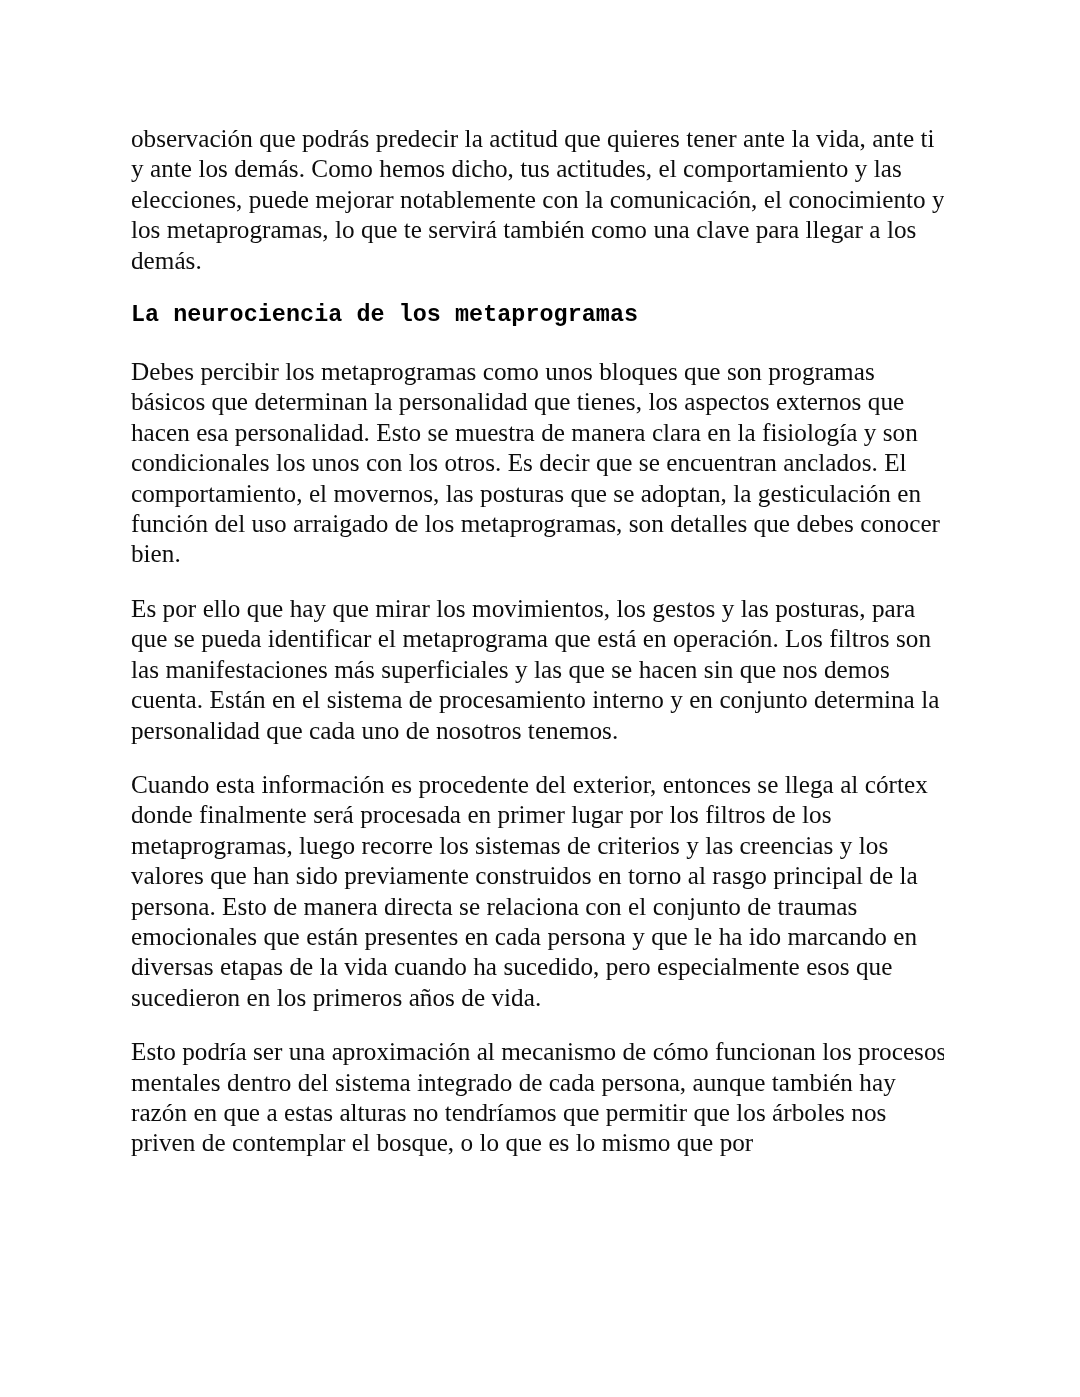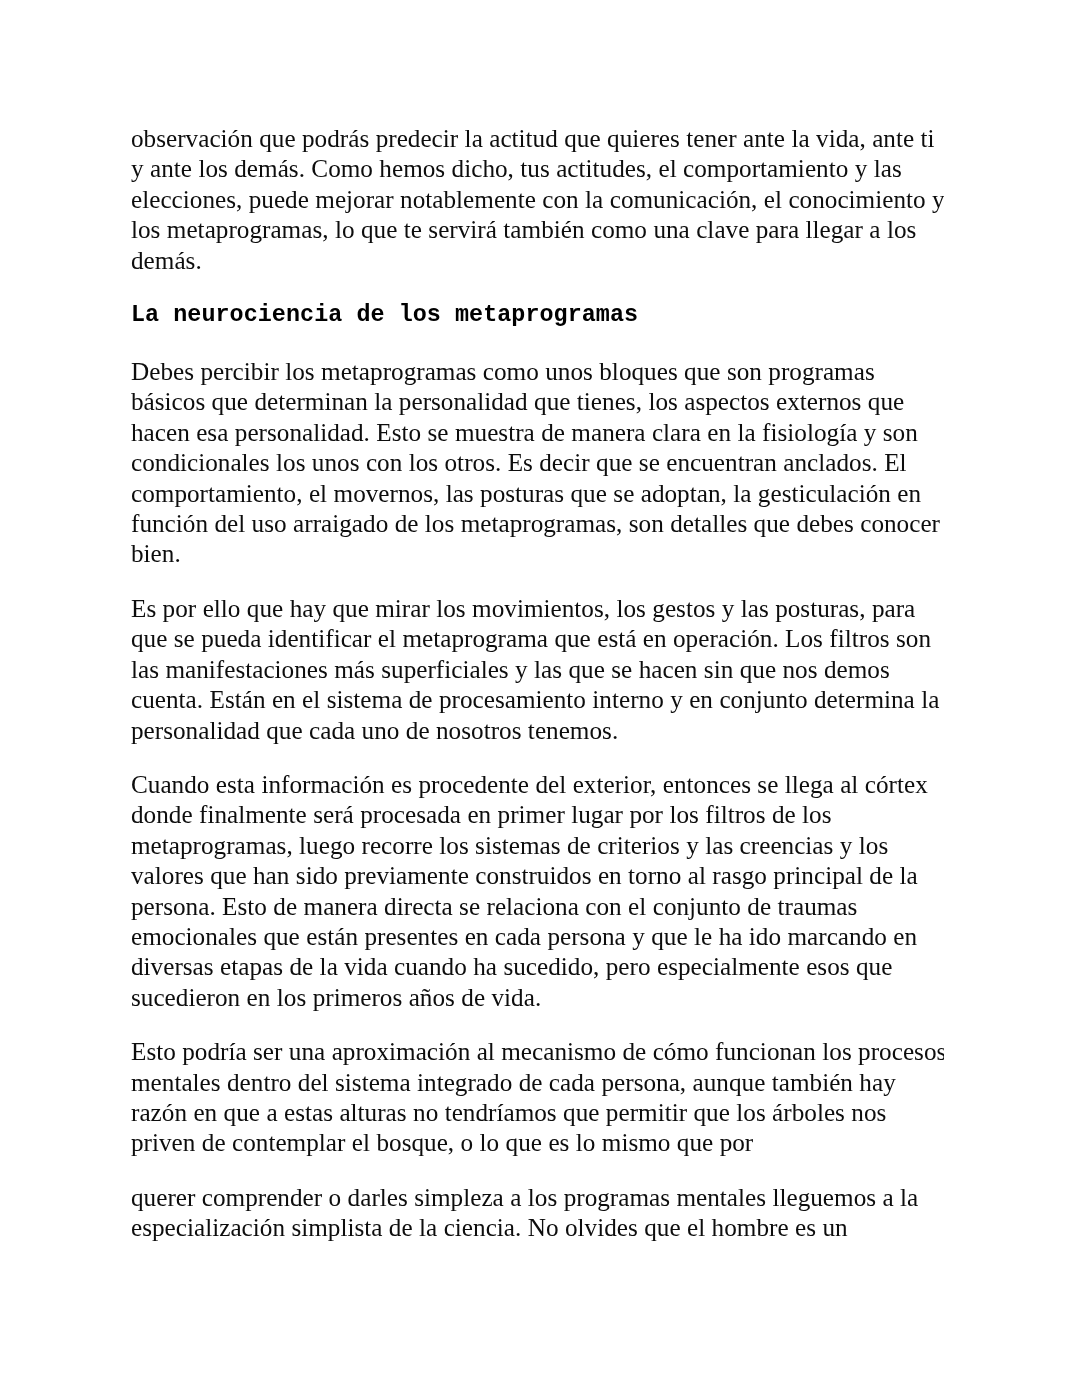--- a/index.html
+++ b/index.html
@@ -64,16 +64,15 @@
     <h2 class="heading">La neurociencia de los metaprogramas</h2>
 
     <p class="para">Debes percibir los metaprogramas como unos bloques que son programas básicos que determinan la personalidad que tienes, los aspectos externos que hacen esa personalidad. Esto se muestra de manera clara en la fisiología y son condicionales los unos con los otros. Es decir que se encuentran anclados. El comportamiento, el movernos, las posturas que se adoptan, la gesticulación en función del uso arraigado de los metaprogramas, son detalles que debes conocer bien.</p>
 
     <p class="para">Es por ello que hay que mirar los movimientos, los gestos y las posturas, para que se pueda identificar el metaprograma que está en operación. Los filtros son las manifestaciones más superficiales y las que se hacen sin que nos demos cuenta. Están en el sistema de procesamiento interno y en conjunto determina la personalidad que cada uno de nosotros tenemos.</p>
 
     <p class="para">Cuando esta información es procedente del exterior, entonces se llega al córtex donde finalmente será procesada en primer lugar por los filtros de los metaprogramas, luego recorre los sistemas de criterios y las creencias y los valores que han sido previamente construidos en torno al rasgo principal de la persona. Esto de manera directa se relaciona con el conjunto de traumas emocionales que están presentes en cada persona y que le ha ido marcando en diversas etapas de la vida cuando ha sucedido, pero especialmente esos que sucedieron en los primeros años de vida.</p>
 
     <p class="para">Esto podría ser una aproximación al mecanismo de cómo funcionan los procesos mentales dentro del sistema integrado de cada persona, aunque también hay razón en que a estas alturas no tendríamos que permitir que los árboles nos priven de contemplar el bosque, o lo que es lo mismo que por</p>
 
-    <p class="para para-break-before">querer comprender o darles simpleza a los programas mentales lleguemos a la especialización simplista de la ciencia. No olvides que el hombre es un</p>
 
   </div>
 </div>
 
 </body></html>

